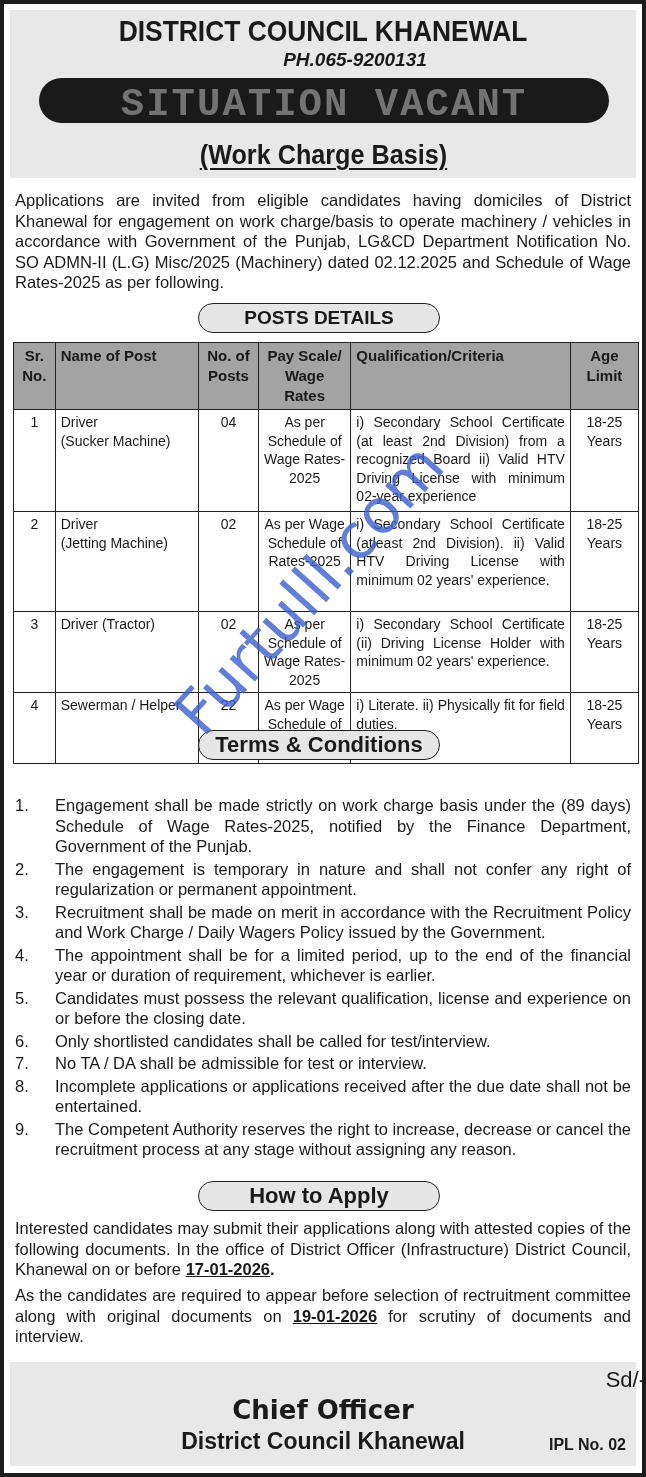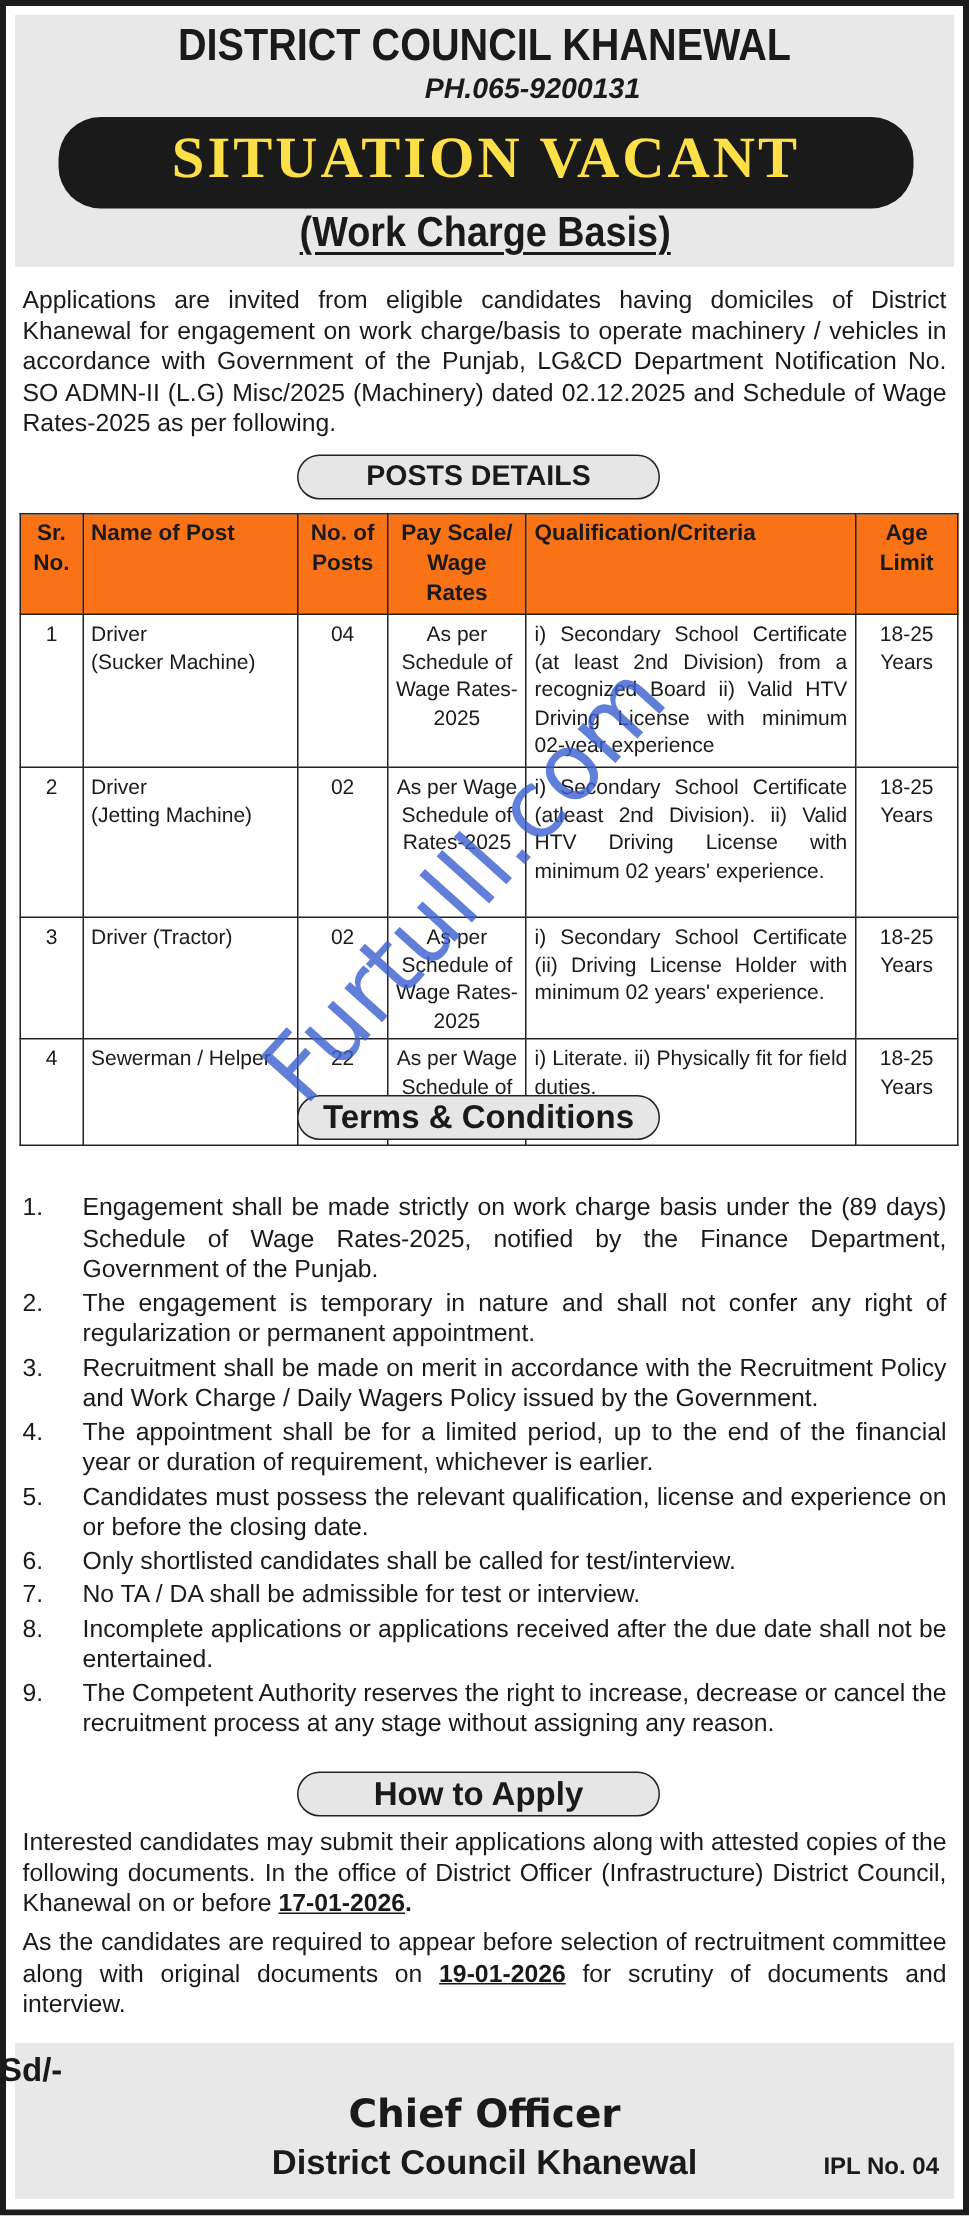--- a/index.html
+++ b/index.html
@@ -5,58 +5,58 @@
   html, body { margin: 0; padding: 0; background: #ffffff; }
   body { width: 646px; height: 1477px; position: relative; overflow: hidden;
          font-family: "Liberation Sans Narrow", "Liberation Sans", sans-serif; color: #1a1a1a; }
   .frame { position: absolute; left: 0; top: 0; width: 646px; height: 1477px; box-sizing: border-box;
            border: 4px solid #1c1c1c; background: #fff; }
   .header-band { position: absolute; left: 10px; top: 10px; width: 626px; height: 168px; background: #e8e8e8; }
   .org-title { position: absolute; left: 0; width: 646px; top: 14px; text-align: center;
                font-size: 30px; font-weight: 700; letter-spacing: 0px; transform: scaleX(0.88); transform-origin: center; }
   .phone { position: absolute; left: 0; width: 646px; top: 49px; text-align: center;
            font-size: 19px; font-style: italic; font-weight: 700; padding-left: 32px; }
-  .banner { position: absolute; left: 39px; top: 78px; width: 570px; height: 61px; background: #1a1a1a;
-            border-radius: 28px; color: #fde047; text-align: center; line-height: 55px;
-            font-family: Liberation Serif, serif; font-weight: 900; font-size: 39px; letter-spacing: 2px; }
+  .banner { position: absolute; left: 39px; top: 78px; width: 570px; height: 45px; background: #1a1a1a;
+            border-radius: 28px; color: #737373; text-align: center; line-height: 55px;
+            font-family: Liberation Mono, monospace; font-weight: 900; font-size: 39px; letter-spacing: 2px; }
   .banner span { display:inline-block; transform: scaleX(1.0); }
   .subtitle { position: absolute; left: 0; width: 646px; top: 139px; text-align: center;
               font-size: 28px; font-weight: 700; }
   .subtitle span { text-decoration: underline; text-decoration-thickness: 2px; text-underline-offset: 4px;
                    display:inline-block; transform: scaleX(0.9); }
   .para { position: absolute; left: 15px; width: 616px; font-size: 16.5px; line-height: 20.5px;
           text-align: justify; }
   .intro { top: 190px; }
   .pill { position: absolute; left: 198px; width: 242px; height: 30px; border: 1.5px solid #222; border-radius: 16px;
           background: #e6e6e6; text-align: center; font-weight: 700; box-sizing: border-box; }
   .pill-posts { top: 303px; font-size: 19px; line-height: 27px; }
   .pill-terms { top: 730px; font-size: 22px; line-height: 27px; }
   .pill-apply { top: 1181px; font-size: 22px; line-height: 27px; }
   table.posts { position: absolute; left: 13px; top: 342px; width: 626px; border-collapse: collapse;
                 font-size: 14px; line-height: 18.5px; }
   table.posts th, table.posts td { border: 1.3px solid #222; vertical-align: top; padding: 3px 5px; }
-  table.posts th { background: #f97316; font-weight: 700; font-size: 15px; line-height: 20px; height: 44px; }
+  table.posts th { background: #a3a3a3; font-weight: 700; font-size: 15px; line-height: 20px; height: 44px; }
   .c-sr { width: 30px; text-align: center; }
   .c-name { width: 130px; text-align: left; }
   .c-num { width: 48px; text-align: center; margin-top: 40px; }
   .c-pay { width: 80px; text-align: center; }
   .c-qual { width: 205px; text-align: justify; }
   .c-age { width: 56px; text-align: center; margin-left: 39px; }
   td.c-qual { font-size: 14px; padding-top: 8px; }
   .row1 td { height: 95px; } .row2 td { height: 93px; } .row3 td { height: 70px; } .row4 td { height: 64px; }
   ol.terms { position: absolute; left: 15px; top: 795px; width: 616px; margin: 0; padding: 0; list-style: none;
              font-size: 16.5px; line-height: 20.5px; }
   ol.terms li { display: flex; margin-bottom: 2px; }
   ol.terms .num { width: 40px; flex: none; }
   ol.terms .txt { flex: 1; text-align: justify; }
   .apply1 { top: 1218px; }
   .apply2 { top: 1285px; }
   .date { font-weight: 700; text-decoration: underline; }
   .footer-band { position: absolute; left: 10px; top: 1362px; width: 626px; height: 104px; background: #e8e8e8; }
-  .sd { position: absolute; left: 0; width: 646px; top: 1367px; text-align: left; font-size: 22px; font-weight: 700; }
+  .sd { position: absolute; left: 0; width: 646px; top: 1367px; text-align: right; font-size: 22px; font-weight: 400; }
   .chief { position: absolute; left: 0; width: 646px; top: 1395px; text-align: center; font-family: "DejaVu Sans", sans-serif;
            font-size: 26px; font-weight: 900; }
   .council { position: absolute; left: 0; width: 646px; top: 1428px; text-align: center; font-size: 23px; font-weight: 700; }
   .ipl { position: absolute; right: 20px; top: 1436px; font-size: 16px; font-weight: 700; }
   .watermark { position: absolute; left: 160px; top: 700px; font-size: 62px; color: #3a5fd0; opacity: 0.8;
                font-family: "DejaVu Sans", sans-serif; transform: rotate(-48deg); transform-origin: left top; white-space: nowrap;
                pointer-events: none; }
 </style>
 </head>
 <body>
@@ -173,15 +173,15 @@
 <div class="pill pill-apply">How to Apply</div>
 
 <div class="para apply1"><span>Interested candidates may submit their applications along with attested copies of the following documents. In the office of District Officer (Infrastructure) District Council, Khanewal on or before </span><span class="date">17-01-2026</span><b>.</b></div>
 
 <div class="para apply2"><span>As the candidates are required to appear before selection of rectruitment committee along with original documents on </span><span class="date">19-01-2026</span><span> for scrutiny of documents and interview.</span></div>
 
 <div class="footer-band"></div>
 <div class="sd">Sd/-</div>
 <div class="chief">Chief Officer</div>
 <div class="council">District Council Khanewal</div>
-<div class="ipl">IPL No. 04</div>
+<div class="ipl">IPL No. 02</div>
 
 <div class="watermark">Furtulll.com</div>
 
 </body></html>

